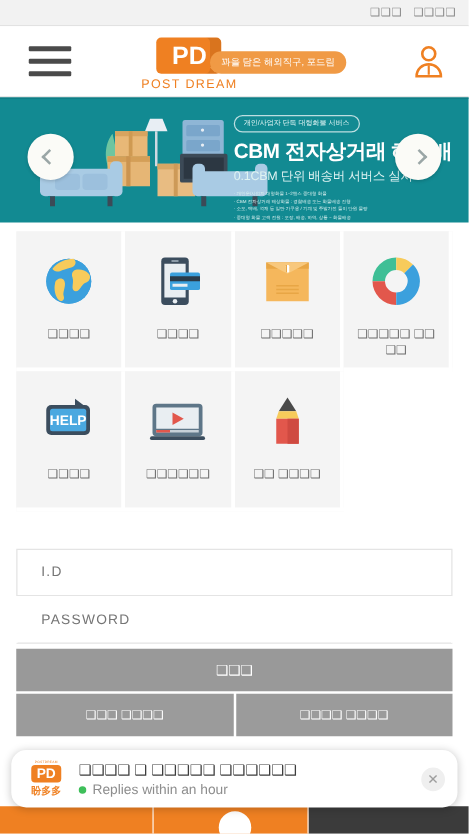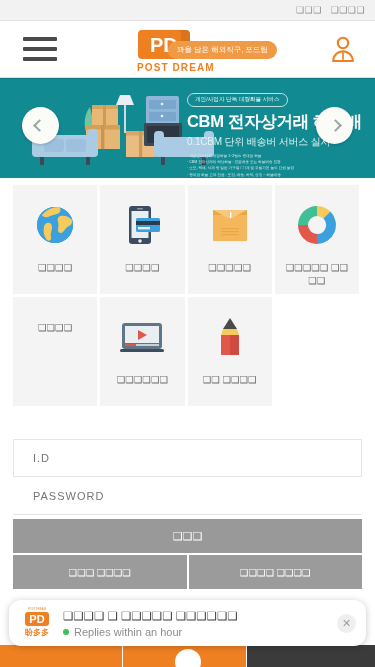--- a/index.html
+++ b/index.html
@@ -53,21 +53,21 @@
     display: flex; align-items: center; justify-content: center;
     box-shadow: inset -9px 0 0 rgba(0,0,0,.09);
   }
   .logo-mark .pd {
     color: #fff; font-weight: bold; font-size: 20px;
     letter-spacing: 0px; line-height: 1;
     font-family: "Liberation Sans", sans-serif;
   }
   .logo-word {
     margin-top: 3px;
-    color: #ef8022; font-size: 10px; font-weight: bold; letter-spacing: 1.1px; margin-left: 24px;
+    color: #ef8022; font-size: 10px; font-weight: normal; letter-spacing: 1.1px;
   }
   .bubble {
     position: absolute; left: 168px; top: 20px;
     background: #f09a45;
     color: #ffffff;
     font-size: 7.5px;
     padding: 4px 9px;
     border-radius: 11px;
     white-space: nowrap;
   }
@@ -393,20 +393,28 @@
             <path d="M-19 0A19 19 0 0 0 0 19L0 9A9 9 0 0 1 -9 0Z" fill="#e2574c"></path>
             <path d="M0 -19A19 19 0 0 1 13.4 -13.4L6.4 -6.4A9 9 0 0 0 0 -9Z" fill="#f7cb5b"></path>
             <path d="M13.4 -13.4A19 19 0 0 1 0 19L0 9A9 9 0 0 0 6.4 -6.4Z" fill="#3ba0dd"></path>
           </g>
         </svg>
       </div>
       <div class="lbl">❑❑❑❑❑ ❑❑ ❑❑</div>
     </div>
 
     <div class="cell">
+      <div class="ico">
+        <svg width="46" height="44" viewBox="0 0 46 44">
+          <path d="M28 4l8 6-8 6z" fill="#3b4d5e"></path>
+          <rect x="5" y="9" width="35" height="24" rx="4" fill="#3b4d5e"></rect>
+          <rect x="8" y="12" width="29" height="18" rx="2" fill="#4aa8e0"></rect>
+          <text x="22.5" y="25" font-family="Liberation Sans, sans-serif" font-size="11" font-weight="bold" fill="#fff" text-anchor="middle">HELP</text>
+        </svg>
+      </div>
       <div class="lbl">❑❑❑❑</div>
     </div>
 
     <div class="cell">
       <div class="ico">
         <svg width="48" height="44" viewBox="0 0 48 44">
           <rect x="4" y="8" width="40" height="26" rx="3" fill="#5e7688"></rect>
           <rect x="7" y="11" width="34" height="17" fill="#e9eef2"></rect>
           <path d="M20 15l9 5-9 5z" fill="#e2574c"></path>
           <rect x="7" y="29" width="34" height="2" fill="#c6d0d8"></rect>

